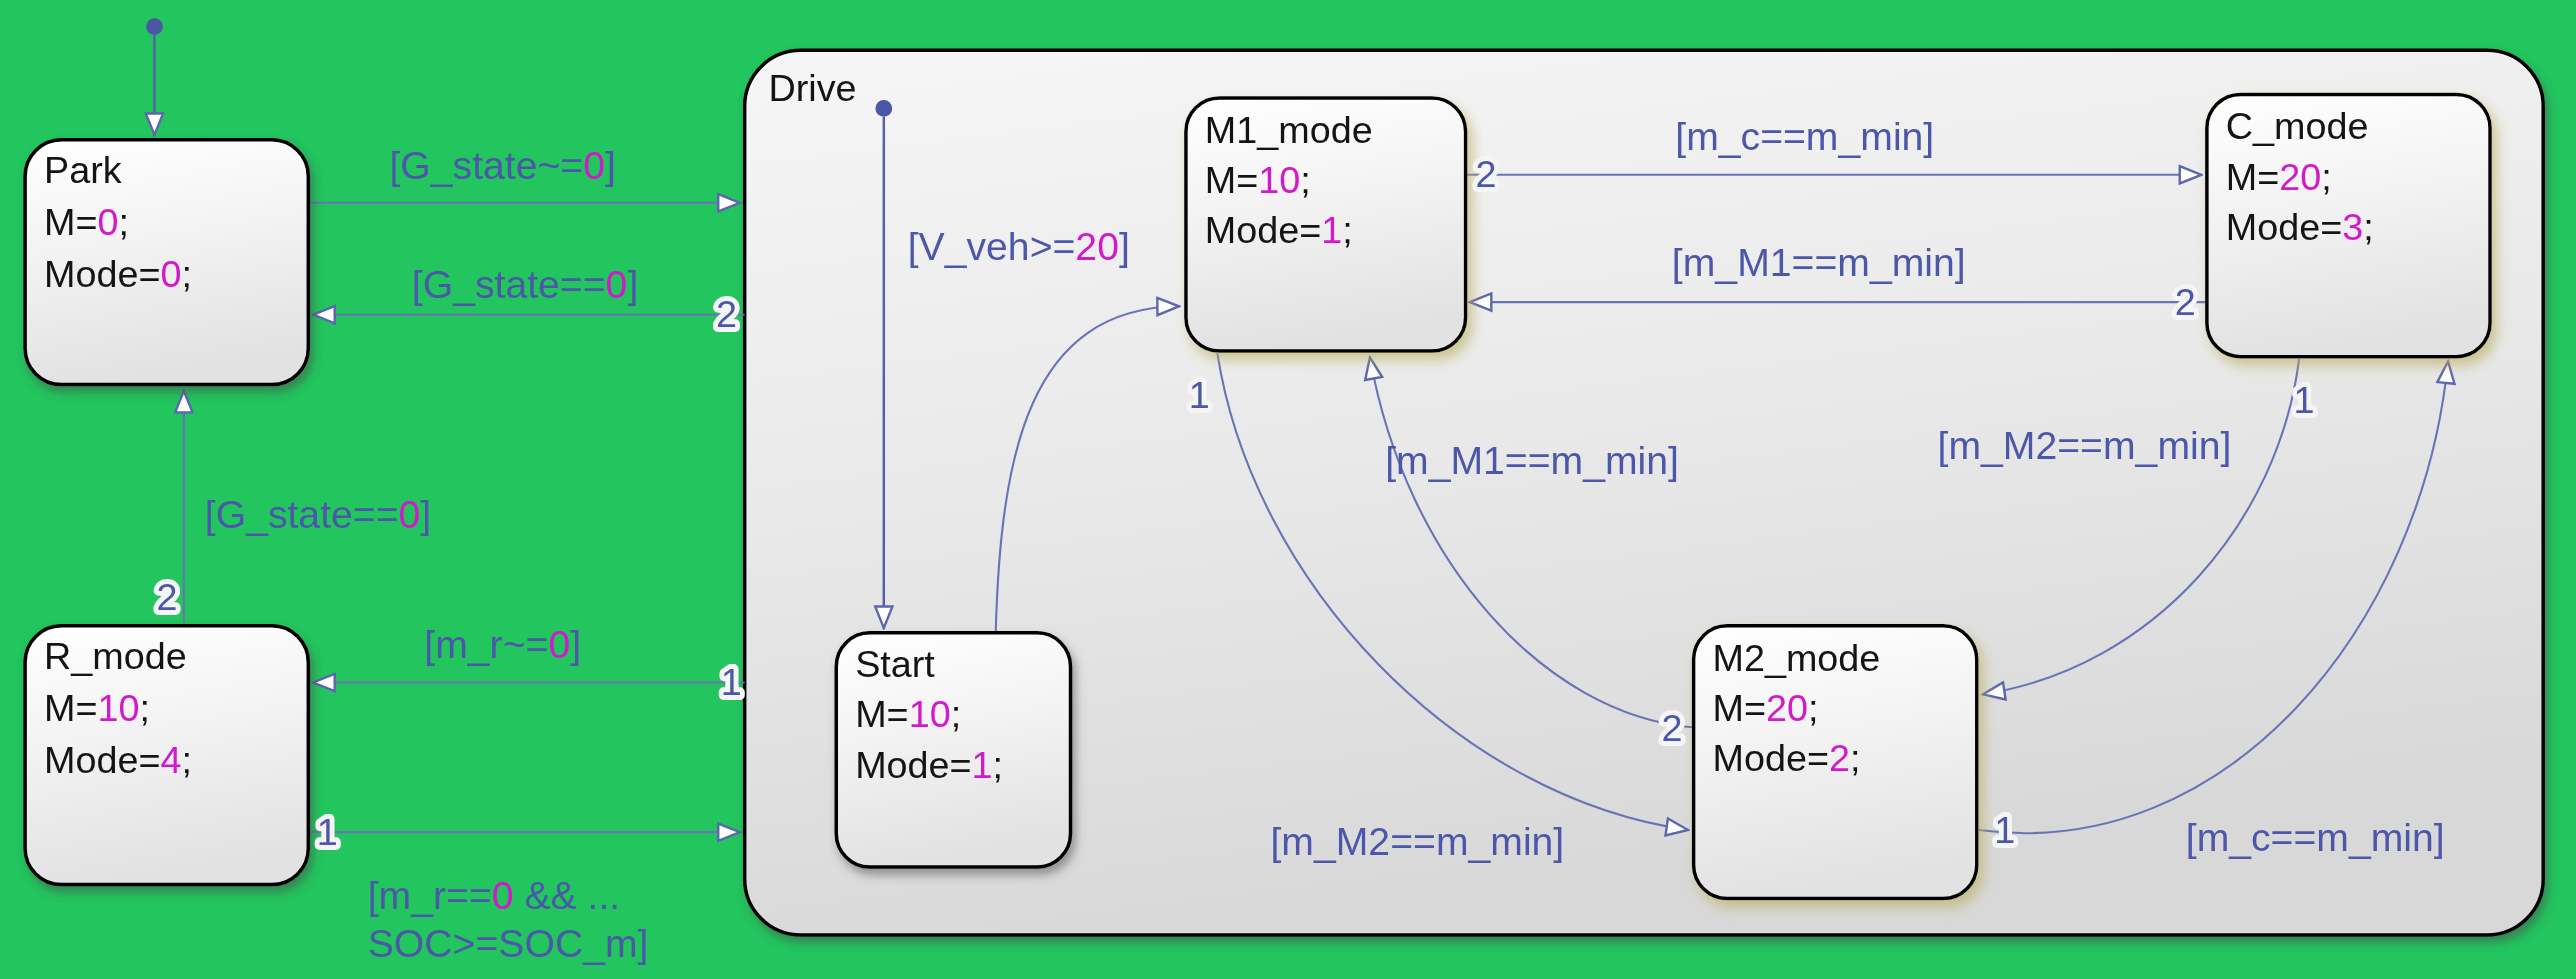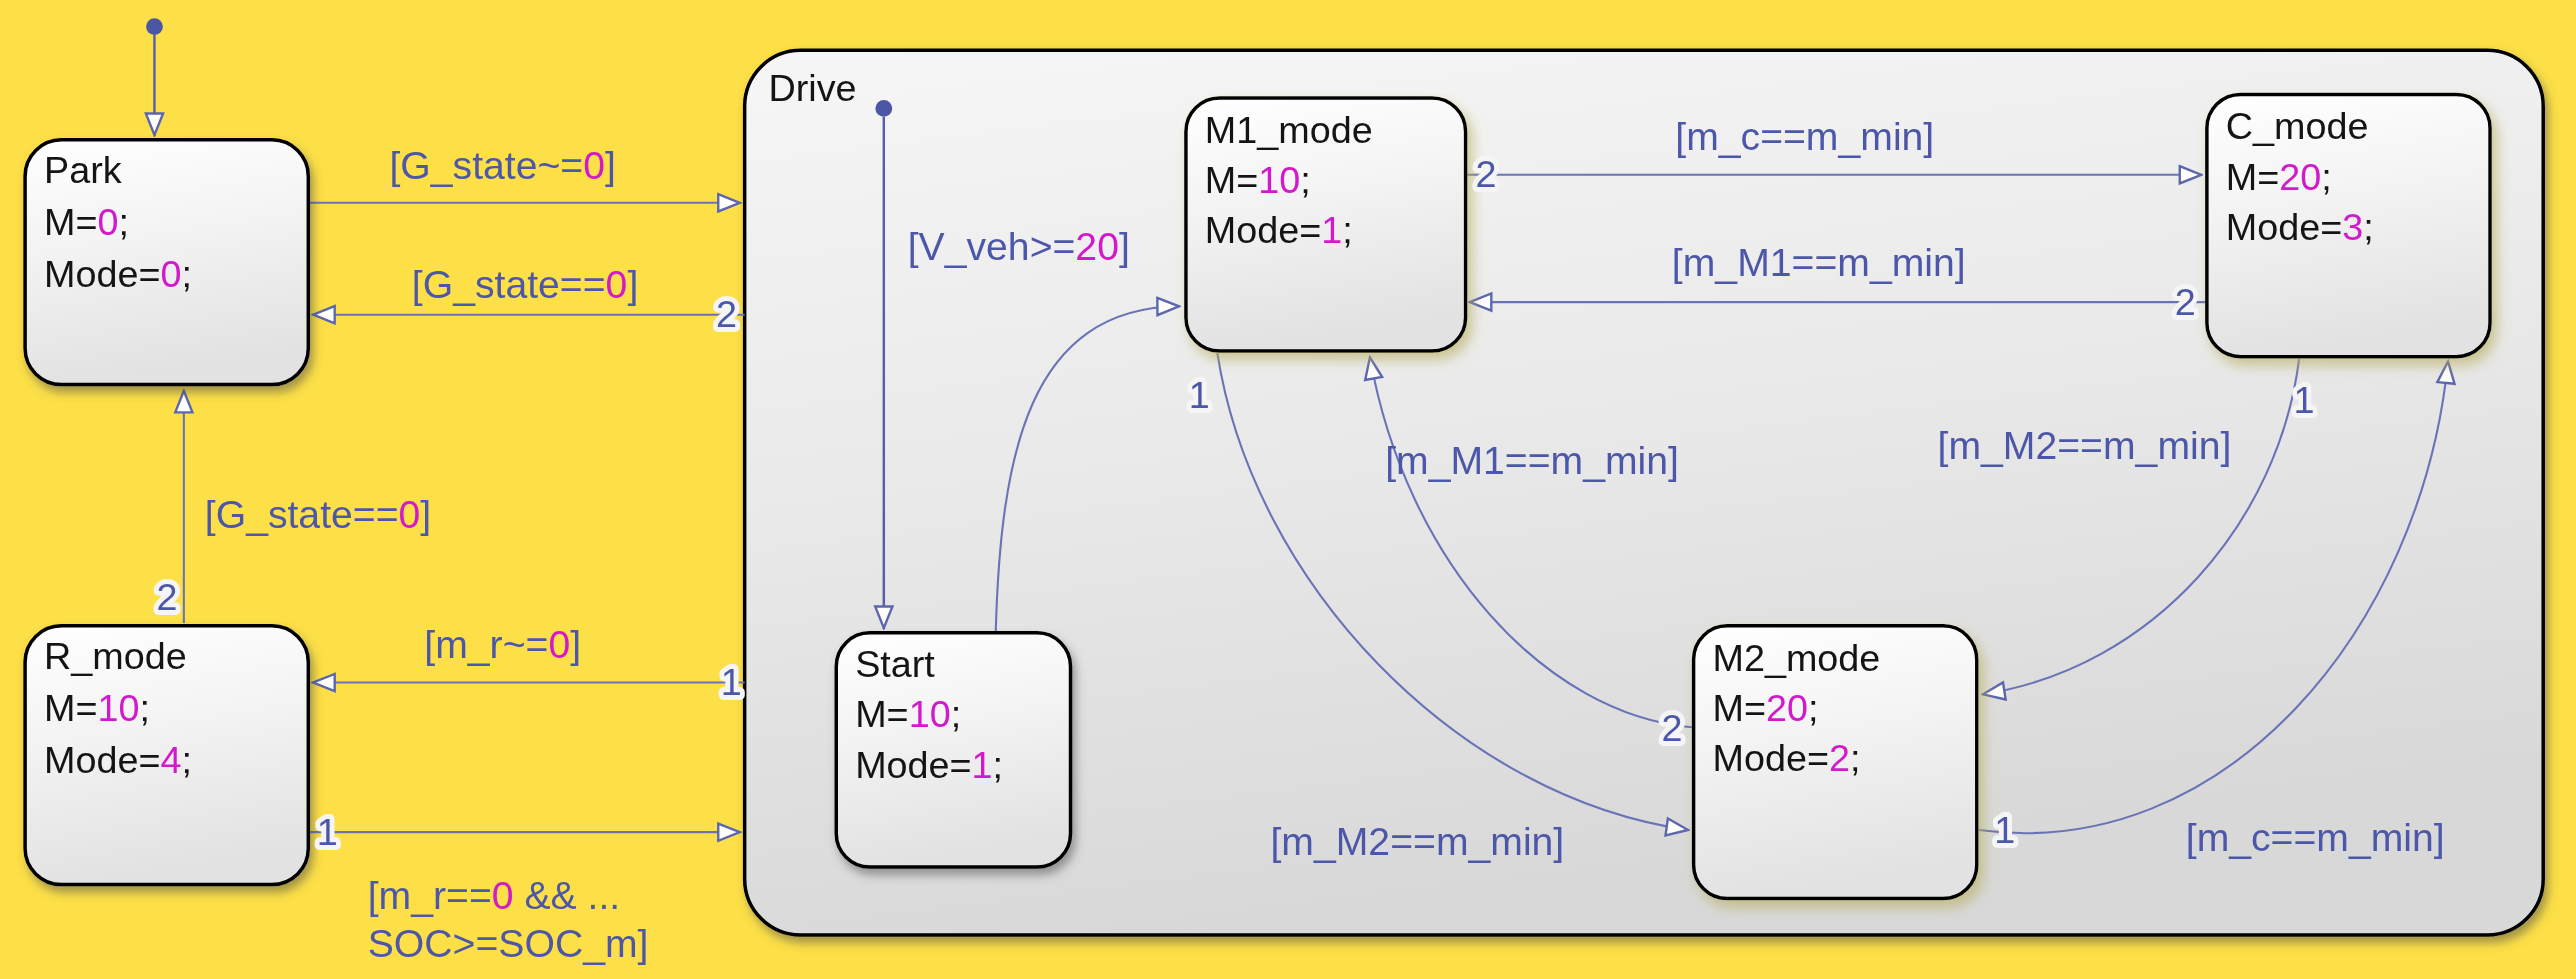--- a/index.html
+++ b/index.html
@@ -1,16 +1,16 @@
 <!DOCTYPE html>
 <html style="font-size:11.2px"><head>
 <meta charset="utf-8">
 <style>
   html,body{margin:0;padding:0;background:#ffffff;}
-  .stage{width:2576px;height:979px;position:relative;background:#fde047;font-family:"Liberation Sans",sans-serif;}
+  .stage{width:2576px;height:979px;position:relative;background:#22c55e;font-family:"Liberation Sans",sans-serif;}
   svg{display:block;}
   .state{fill:url(#gradState);stroke:#000000;stroke-width:5;}
   .superstate{fill:url(#gradDrive);stroke:#000000;stroke-width:5;}
   .st{font-family:"Liberation Sans",sans-serif;font-size:54px;fill:#141414;}
   .lbl{font-family:"Liberation Sans",sans-serif;font-size:56px;fill:#4c57a9;}
   .num{font-family:"Liberation Sans",sans-serif;font-size:54px;fill:#4c57a9;paint-order:stroke;stroke:#f5f5f5;stroke-width:14px;stroke-linejoin:round;}
   .v{fill:#d219cb;}
   .tr{fill:none;stroke:#6a73b6;stroke-width:3;}
   .initline{fill:none;stroke:#5560ab;stroke-width:3.5;}
 </style>

